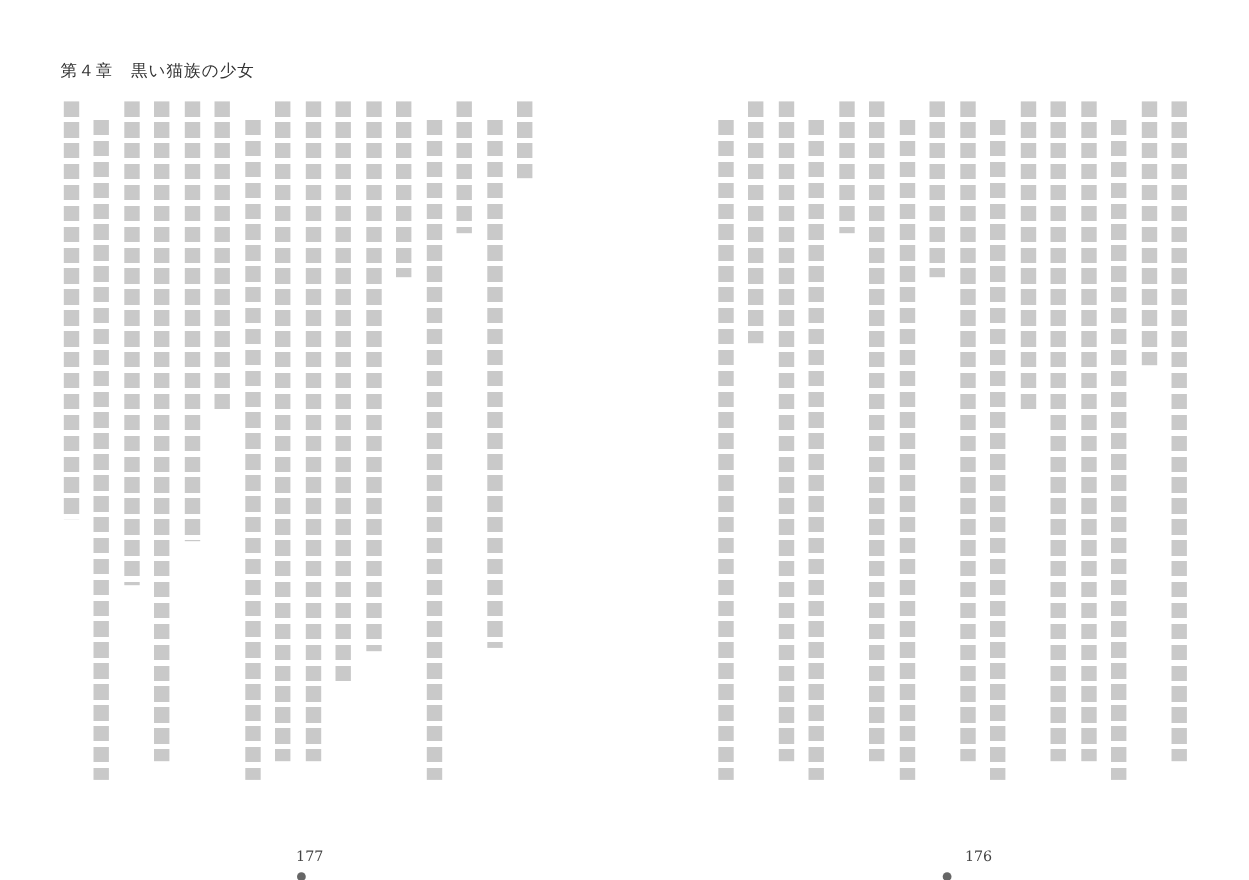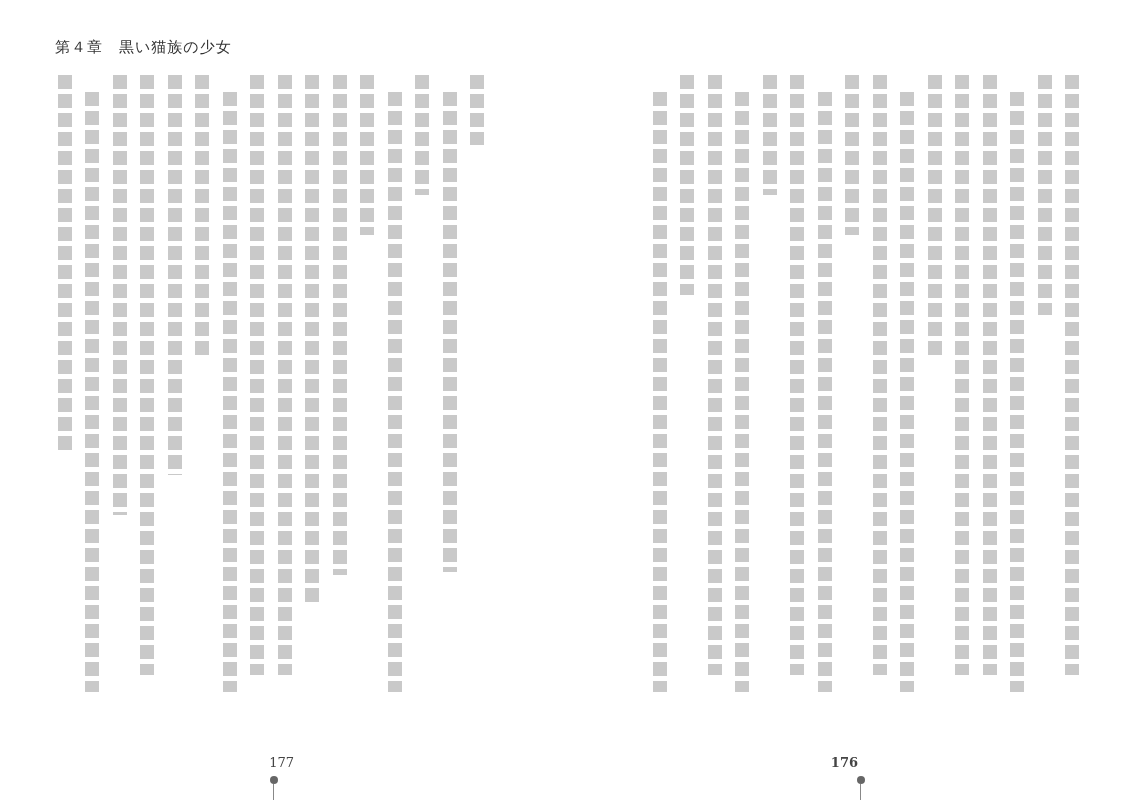--- a/index.html
+++ b/index.html
@@ -11,20 +11,21 @@
       width: 1135px;
       height: 800px;
       position: relative;
       overflow: hidden;
       font-family: "DejaVu Serif", "Liberation Serif", serif;
       color: #222;
     }
     .spread {
       position: absolute;
       inset: 0;
+      margin-top: 17px;
     }
     .running-header {
       position: absolute;
       left: 55px;
       top: 38px;
       font-size: 15px;
       letter-spacing: 1px;
       color: #333;
     }
     .page {
@@ -69,21 +70,21 @@
     }
     .folio {
       position: absolute;
       top: 755px;
       font-size: 13px;
       color: #444;
       text-align: right;
       width: 40px;
     }
     .folio-left { left: 254px; }
-    .folio-right { left: 818px; font-weight: bold; }
+    .folio-right { left: 862px; }
     .folio-dot {
       position: absolute;
       top: 776px;
       width: 8px;
       height: 8px;
       border-radius: 50%;
       background: #666;
     }
     .folio-line {
       position: absolute;

